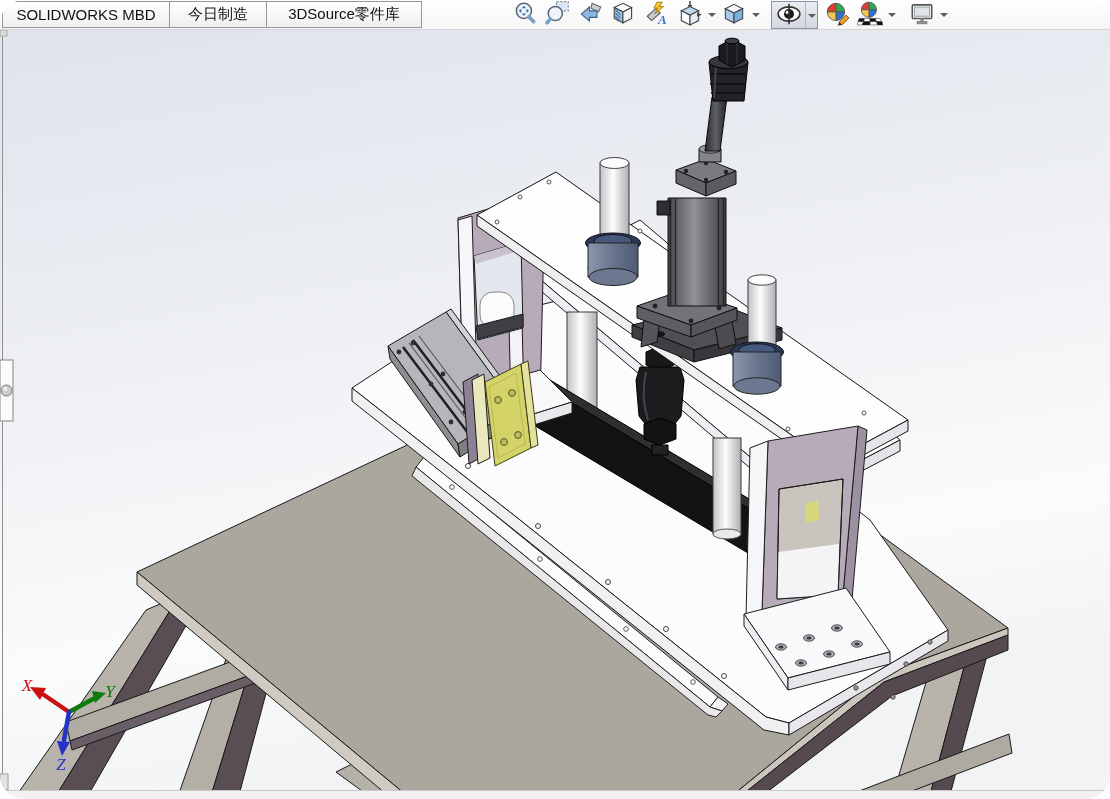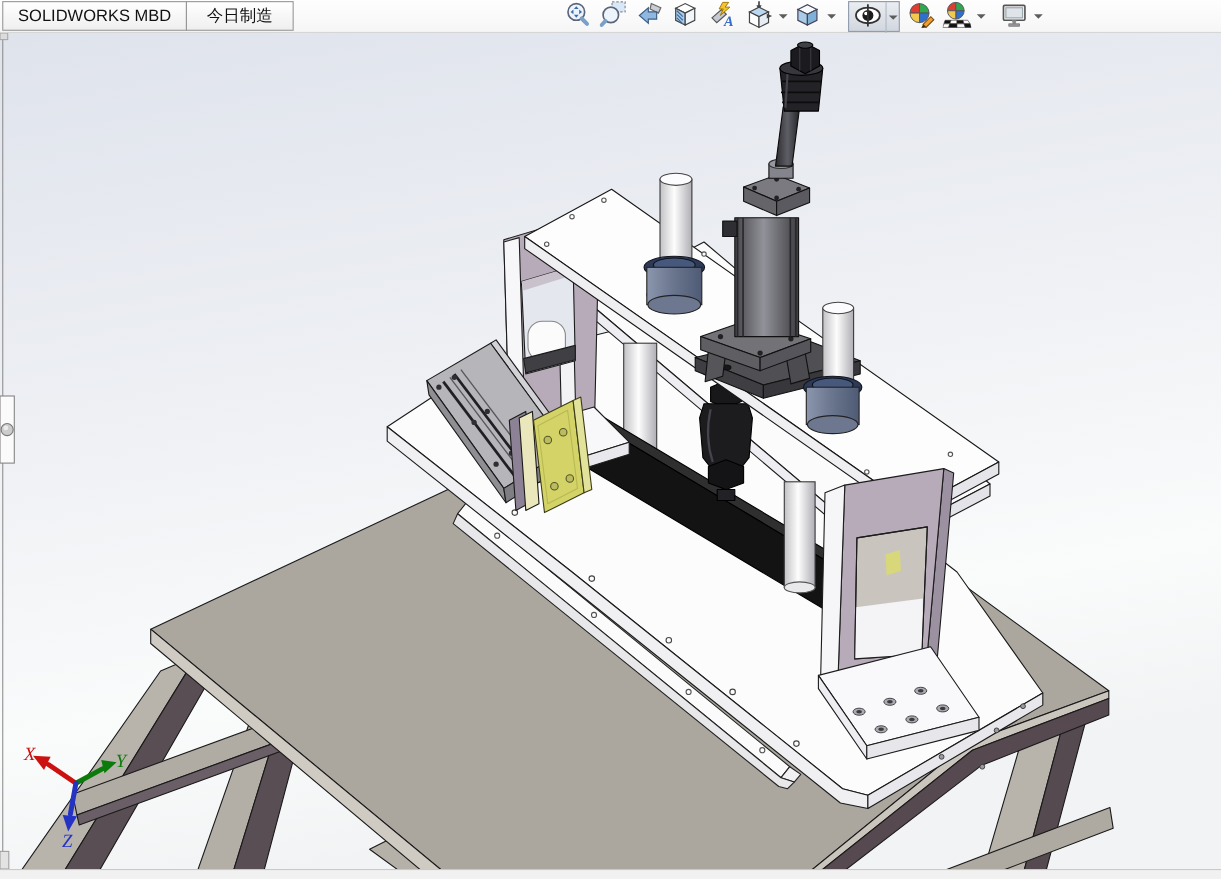--- a/index.html
+++ b/index.html
@@ -1,17 +1,17 @@
 <!DOCTYPE html>
 <html><head>
 <meta charset="utf-8">
 <style>
   html,body{margin:0;padding:0;background:#ffffff;}
   #app{position:relative;width:1110px;height:799px;overflow:hidden;
-       font-family:"Liberation Sans", sans-serif; user-select:none;}
+       font-family:"Liberation Sans", sans-serif; user-select:none;border-radius:24px;}
   
   #toolbar{position:absolute;left:0;top:0;width:1110px;height:30px;
            background:linear-gradient(#fefefe,#f6f6f6);border-bottom:1px solid #d6d6d6;box-sizing:border-box;}
   #tabs{position:absolute;left:2px;top:1px;display:flex;height:27px;}
   .tab{display:flex;align-items:center;justify-content:center;box-sizing:border-box;
        border:1px solid #979797;margin-right:-1px;background:linear-gradient(#ffffff,#efefef);
        font-size:15px;color:#111;white-space:nowrap;padding:0 6px;}
   .tab-w1{width:168px}.tab-w2{width:98px}.tab-w3{width:156px}
   #hud{position:absolute;left:508px;top:0;height:30px;display:flex;align-items:center;}
   .hu-btn{width:33px;height:28px;display:flex;align-items:center;justify-content:center;}
@@ -31,20 +31,21 @@
 </style>
 </head>
 <body>
 
 <div id="app">
 
   <div id="toolbar">
     <div id="tabs">
       <div class="tab tab-w1">SOLIDWORKS MBD</div>
       <div class="tab tab-w2">今日制造</div>
+      <div class="tab tab-w3">3DSource零件库</div>
     </div>
 
     <div id="hud">
 
       <div class="hu-btn">
         <span>
         <svg width="26" height="26" viewBox="0 0 24 24">
           <circle cx="11" cy="10" r="7" fill="#eef4fb" stroke="#5a6678" stroke-width="1.4"></circle>
           <line x1="15.5" y1="15.5" x2="20" y2="20" stroke="#7aa0c8" stroke-width="3.4" stroke-linecap="round"></line>
           <path d="M11 5.2 L9 7.6 H13 Z M11 14.8 L9 12.4 H13 Z M6.2 10 L8.6 8 V12 Z M15.8 10 L13.4 8 V12 Z" fill="#3a6ea8"></path>

